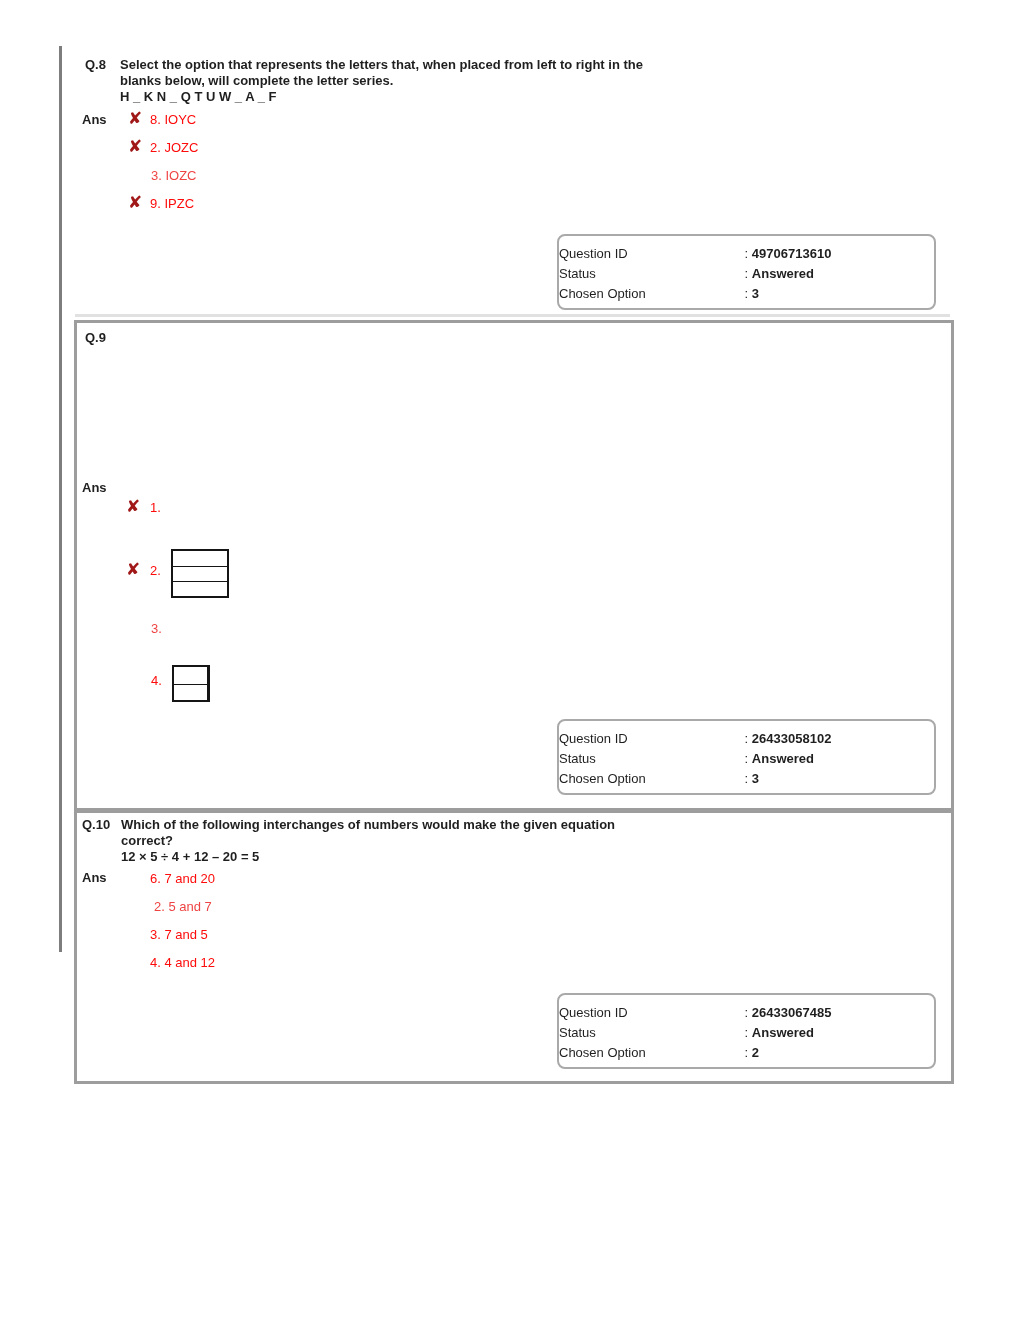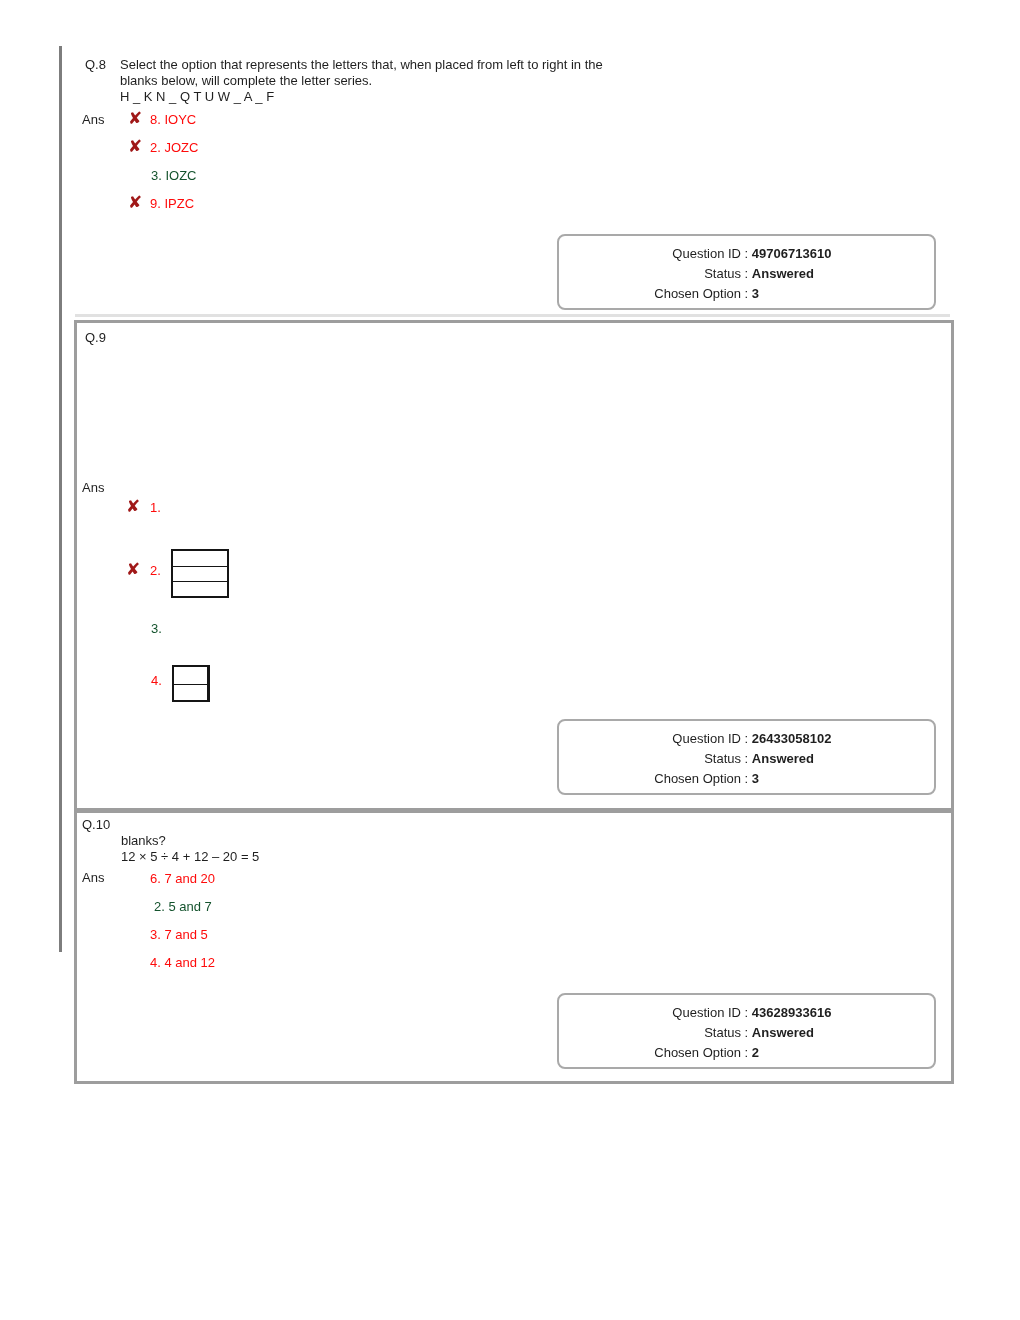--- a/index.html
+++ b/index.html
@@ -1,33 +1,33 @@
 <!DOCTYPE html>
 <html><head>
 <meta charset="utf-8">
 <style>
   html,body{margin:0;padding:0}
   body{position:relative;width:1020px;height:1320px;background:#ffffff;
        font-family:"Liberation Sans","DejaVu Sans",sans-serif;color:#1f1f1f;overflow:hidden}
   .abs{position:absolute}
-  .b{font-weight:normal;font-size:13px;line-height:16px;white-space:pre;color:#1f1f1f}
+  .b{font-weight:bold;font-size:13px;line-height:16px;white-space:pre;color:#1f1f1f}
   .opt{font-size:13px;line-height:16px;white-space:pre}
   .red{color:#fe0b0b}
-  .green{color:#14532d}
+  .green{color:#ef4444}
   .cross{color:#a01818;font-size:17px;line-height:17px;font-weight:bold;
          font-family:"DejaVu Sans",sans-serif}
   .vrule{position:absolute;left:59px;top:46px;width:3px;height:906px;background:#7d7d7d}
   .sep{position:absolute;left:75px;top:314px;width:875px;height:3px;background:#e1e1e1}
   .panel{position:absolute;left:74px;width:874px;border:3px solid #9d9d9d;background:#fff}
   .panel-q9{top:320px;height:485px}
   .panel-q10{top:810px;height:268px}
   .infobox{position:absolute;width:379px;height:76px;border:2px solid #a9a9a9;
            border-radius:8px;background:#fff;padding-top:8px;font-size:13px;box-sizing:border-box}
   .irow{display:flex;line-height:20px}
-  .ilabel{width:182px;text-align:right;white-space:pre}
+  .ilabel{width:182px;text-align:left;white-space:pre}
   .isep{white-space:pre}
   .ival{font-weight:bold;white-space:pre}
   .t3{position:absolute;border:2px solid #151515;display:grid;grid-template-rows:1fr 1fr 1fr;box-sizing:border-box}
   .t3 > div{border-top:1.5px solid #151515}
   .t3 > div:first-child{border-top:none}
   .t2{position:absolute;border:2px solid #151515;border-right:3px solid #151515;
       display:grid;grid-template-rows:1fr 1fr;box-sizing:border-box}
   .t2 > div{border-top:1.5px solid #151515}
   .t2 > div:first-child{border-top:none}
 </style>
@@ -112,34 +112,35 @@
     <div class="irow">
       <span class="ilabel">Chosen Option</span>
         <span class="isep"> : </span>
         <span class="ival">3</span>
     </div>
   </div>
 </div>
 
 <div class="panel panel-q10">
   <div class="abs b" style="left:5px;top:4px">Q.10</div>
-  <div class="abs b" style="left:44px;top:20px">blanks?</div>
+  <div class="abs b" style="left:44px;top:4px">Which of the following interchanges of numbers would make the given equation</div>
+  <div class="abs b" style="left:44px;top:20px">correct?</div>
   <div class="abs b" style="left:44px;top:36px">12 × 5 ÷ 4 + 12 – 20 = 5</div>
   <div class="abs b" style="left:5px;top:57px">Ans</div>
 
   <div class="abs opt red" style="left:73px;top:58px">6. 7 and 20</div>
   <div class="abs opt green" style="left:77px;top:86px">2. 5 and 7</div>
   <div class="abs opt red" style="left:73px;top:114px">3. 7 and 5</div>
   <div class="abs opt red" style="left:73px;top:142px">4. 4 and 12</div>
 
   <div class="infobox" style="left:480px;top:180px">
     <div class="irow">
       <span class="ilabel">Question ID</span>
         <span class="isep"> : </span>
-        <span class="ival">43628933616</span>
+        <span class="ival">26433067485</span>
     </div>
     <div class="irow">
       <span class="ilabel">Status</span>
         <span class="isep"> : </span>
         <span class="ival">Answered</span>
     </div>
     <div class="irow">
       <span class="ilabel">Chosen Option</span>
         <span class="isep"> : </span>
         <span class="ival">2</span>

